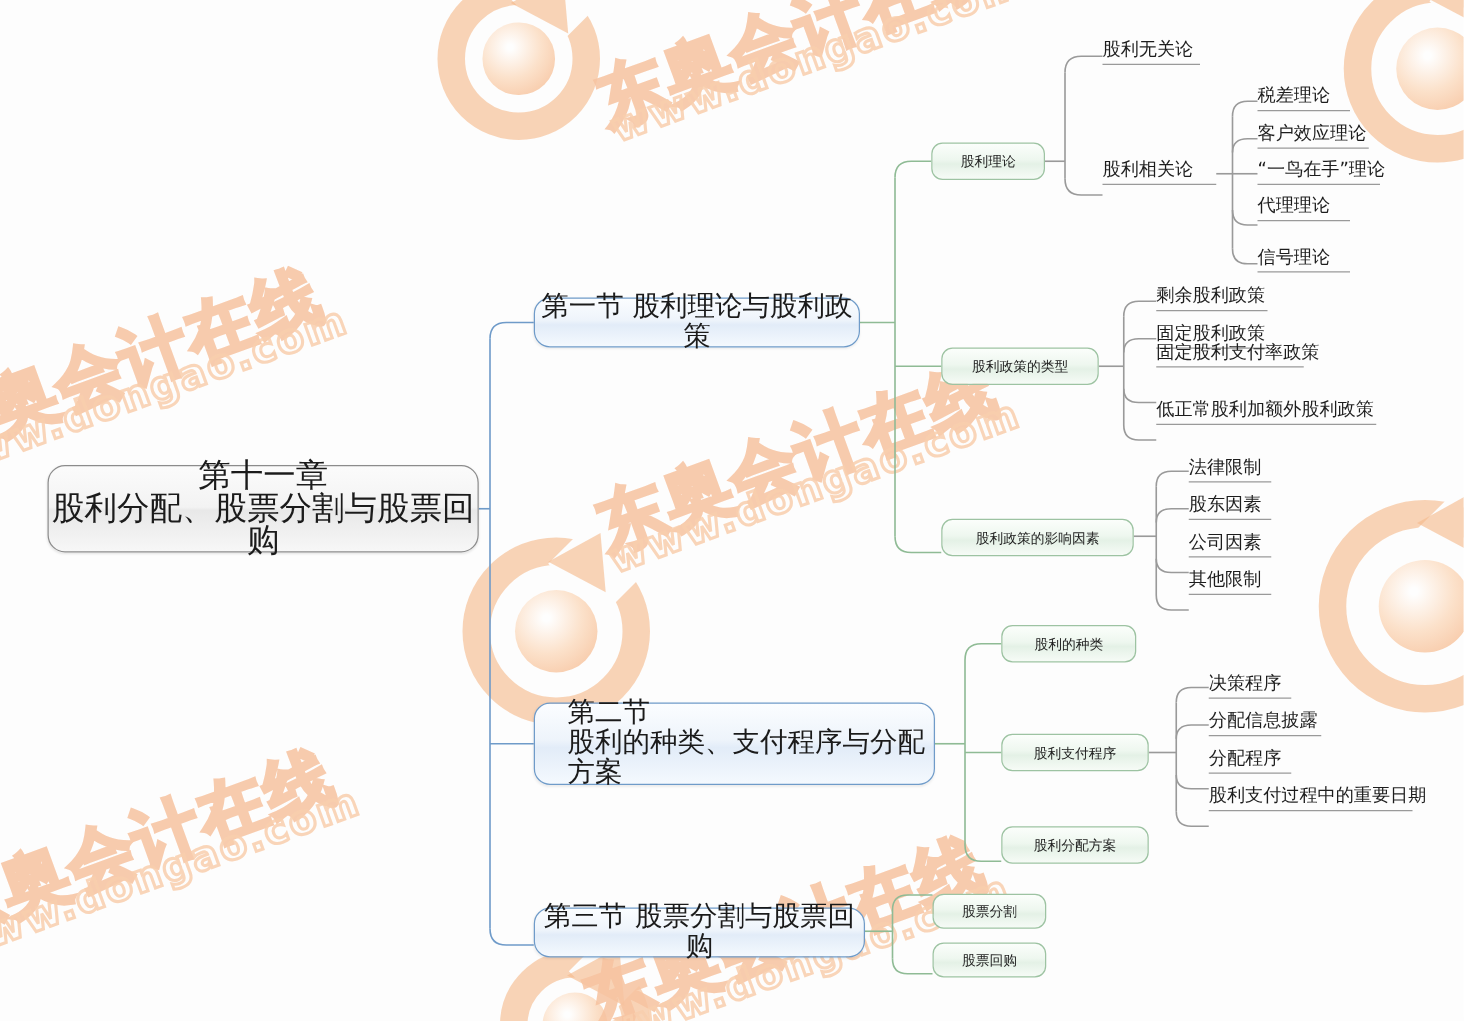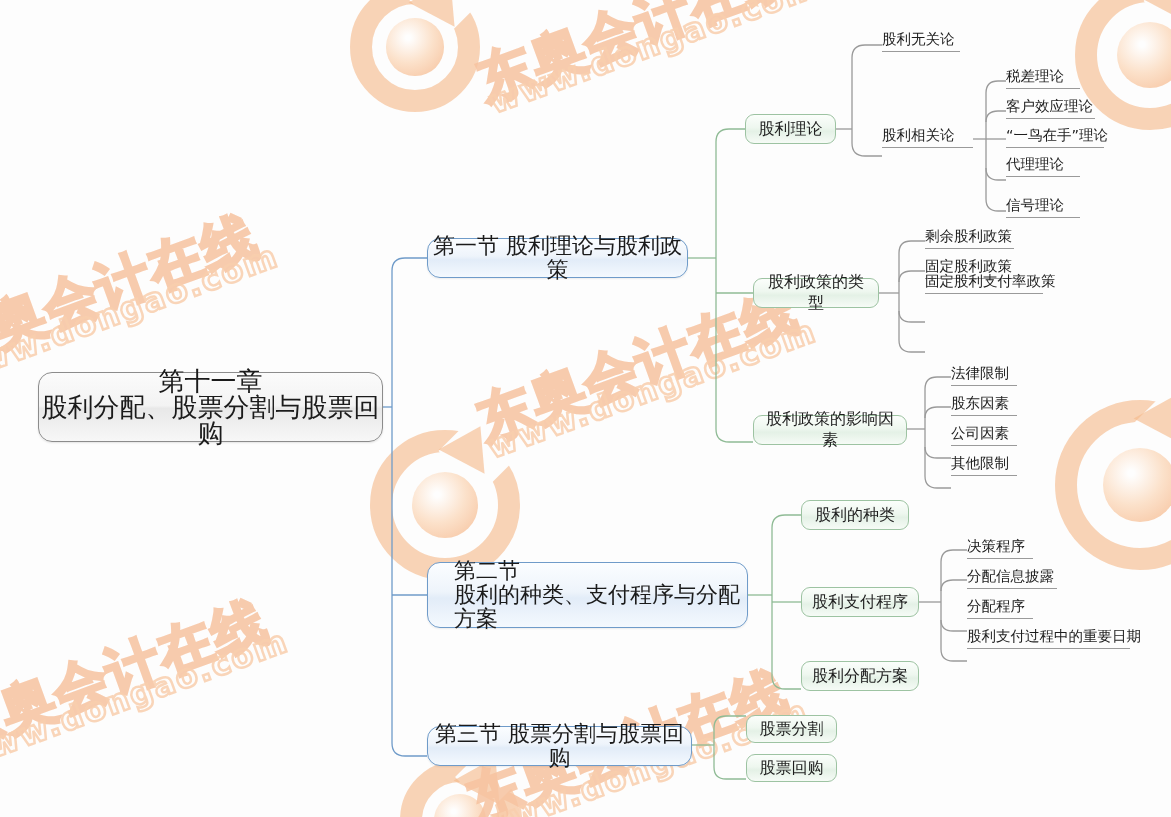--- a/index.html
+++ b/index.html
@@ -76,21 +76,21 @@
     line-height:24px;
   }
   .node-sec.center{justify-content:center;text-align:center;}
   .node-sec.left{justify-content:flex-start;padding-left:26px;text-align:left;}
 
   .node-g{
     border:1px solid #9dc3a2;
     border-radius:9px;
     background:linear-gradient(to bottom,#fbfefb 0%,#eef7ef 45%,#e4f1e6 58%,#f6fbf6 100%);
     color:#1d1d1d;
-    font-size:16px;
+    font-size:11px;
     justify-content:center;
     text-align:center;
     padding:0 10px;
   }
   .node-leaf{
     color:#1d1d1d;
     font-size:14.5px;
     border-bottom:1px solid #9a9a9a;
     align-items:flex-end;
     padding-bottom:2px;
@@ -275,20 +275,23 @@
   </div>
   <div class="node node-leaf" style="left:925px;top:225px;width:89px;height:24px;">
     <span>剩余股利政策</span>
   </div>
   <div class="node node-leaf" style="left:925px;top:255px;width:89px;height:24px;">
     <span>固定股利政策</span>
   </div>
   <div class="node node-leaf" style="left:925px;top:270px;width:118px;height:24px;font-family:Liberation Serif, serif;">
     <span>固定股利支付率政策</span>
   </div>
+  <div class="node node-leaf" style="left:925px;top:316px;width:176px;height:24px;">
+    <span>低正常股利加额外股利政策</span>
+  </div>
 
   <div class="node node-g" style="left:753px;top:415px;width:154px;height:30px;">
     <span>股利政策的影响因素</span>
   </div>
   <div class="node node-leaf" style="left:951px;top:362px;width:66px;height:24px;">
     <span>法律限制</span>
   </div>
   <div class="node node-leaf" style="left:951px;top:392px;width:66px;height:24px;">
     <span>股东因素</span>
   </div>

